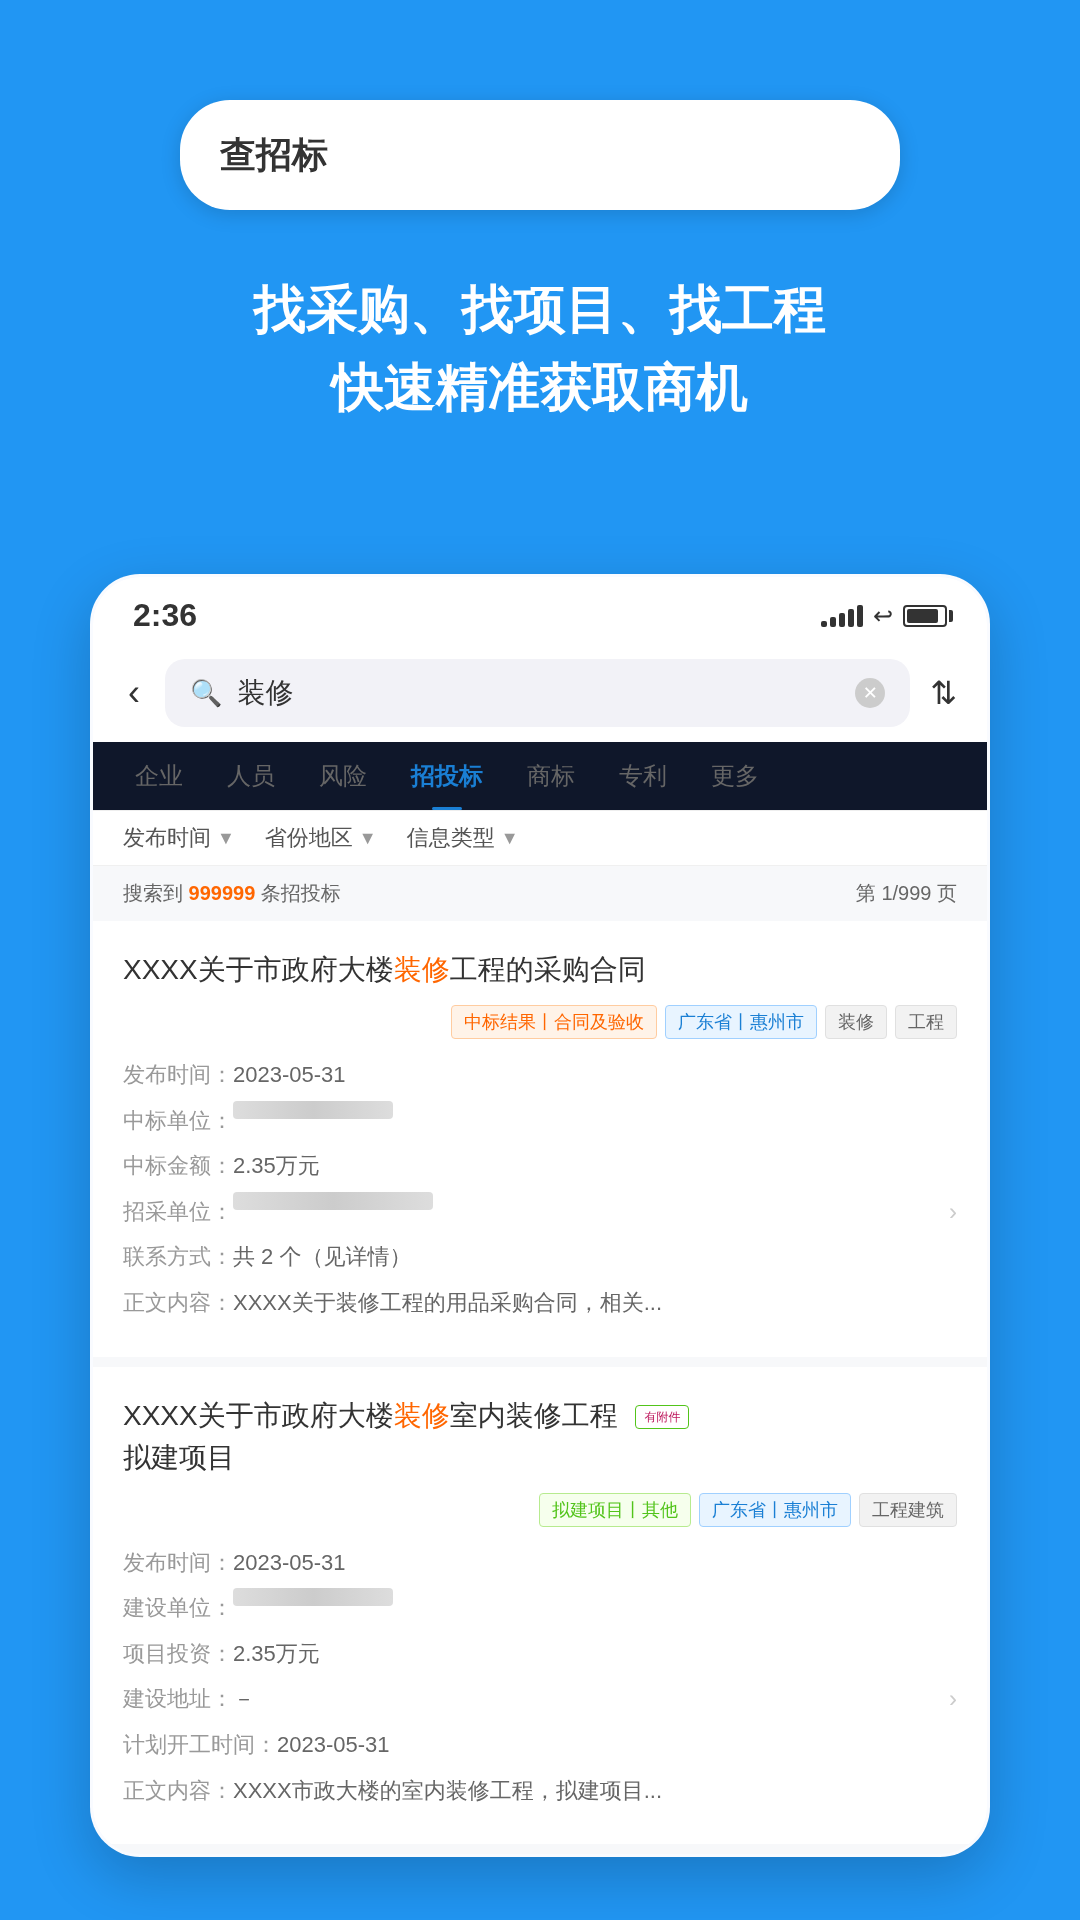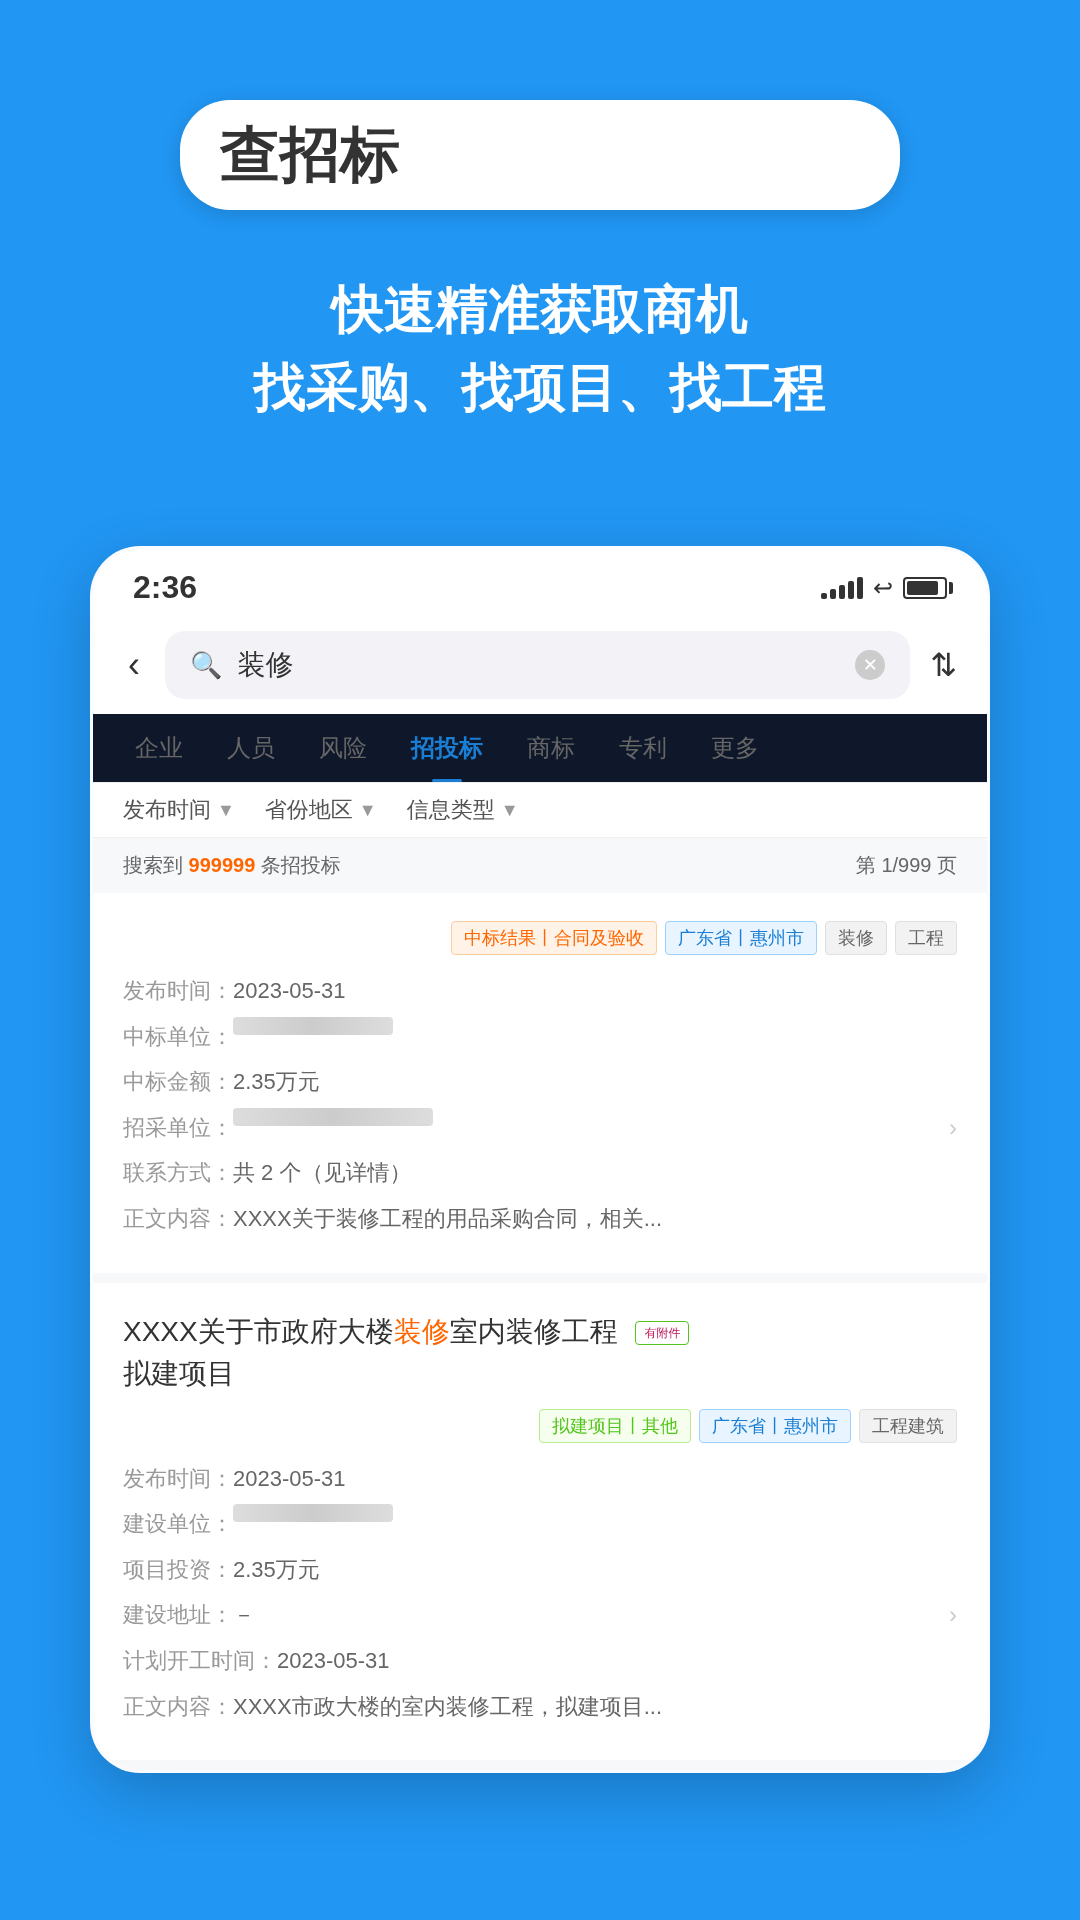--- a/index.html
+++ b/index.html
@@ -28,21 +28,21 @@
       align-items: center;
       width: 720px;
       height: 110px;
       overflow: hidden;
       box-shadow: 0 4px 20px rgba(0,0,0,0.15);
     }
 
     .search-input-area {
       flex: 1;
       padding: 0 40px;
-      font-size: 60px;
+      font-size: 36px;
       font-weight: bold;
       color: #333;
       border: none;
       outline: none;
       background: transparent;
     }
 
     .tagline {
       margin-top: 60px;
       text-align: center;
@@ -60,20 +60,21 @@
       padding: 0 40px;
     }
 
     .phone-mockup {
       background: #f0f4ff;
       border-radius: 50px;
       width: 900px;
       overflow: hidden;
       box-shadow: 0 20px 60px rgba(0,0,0,0.2);
       border: 3px solid rgba(255,255,255,0.6);
+      margin-top: 28px;
     }
 
     
     .status-bar {
       background: white;
       padding: 20px 40px 10px;
       display: flex;
       align-items: center;
       justify-content: space-between;
     }
@@ -381,22 +382,22 @@
 <body>
 
 <div class="top-section">
 
   <div class="search-bar-wrapper">
     <input class="search-input-area" value="查招标" type="text" placeholder="查招标" style="">
 
   </div>
 
   <div class="tagline">
+    <div>找采购、找项目、找工程</div>
     <div>快速精准获取商机</div>
-    <div>找采购、找项目、找工程</div>
   </div>
 </div>
 
 <div class="phone-mockup-container">
   <div class="phone-mockup">
 
     <div class="status-bar">
       <span class="status-time">2:36</span>
       <div class="status-icons">
         <div class="signal-bars">
@@ -449,20 +450,23 @@
     </div>
 
     <div class="results-header">
       <div class="results-count">
         搜索到 <span>999999</span> 条招投标
       </div>
       <div class="results-page">第 1/999 页</div>
     </div>
 
     <div class="result-card">
+      <div class="card-title">
+        XXXX关于市政府大楼<span class="highlight">装修</span>工程的采购合同
+      </div>
       <div class="card-tags">
         <span class="tag tag-orange">中标结果丨合同及验收</span>
         <span class="tag tag-blue-outline">广东省丨惠州市</span>
         <span class="tag tag-gray">装修</span>
         <span class="tag tag-gray">工程</span>
       </div>
       <div class="card-detail">
         <div class="card-row">
           <span class="label">发布时间：</span>
           <span>2023-05-31</span>

